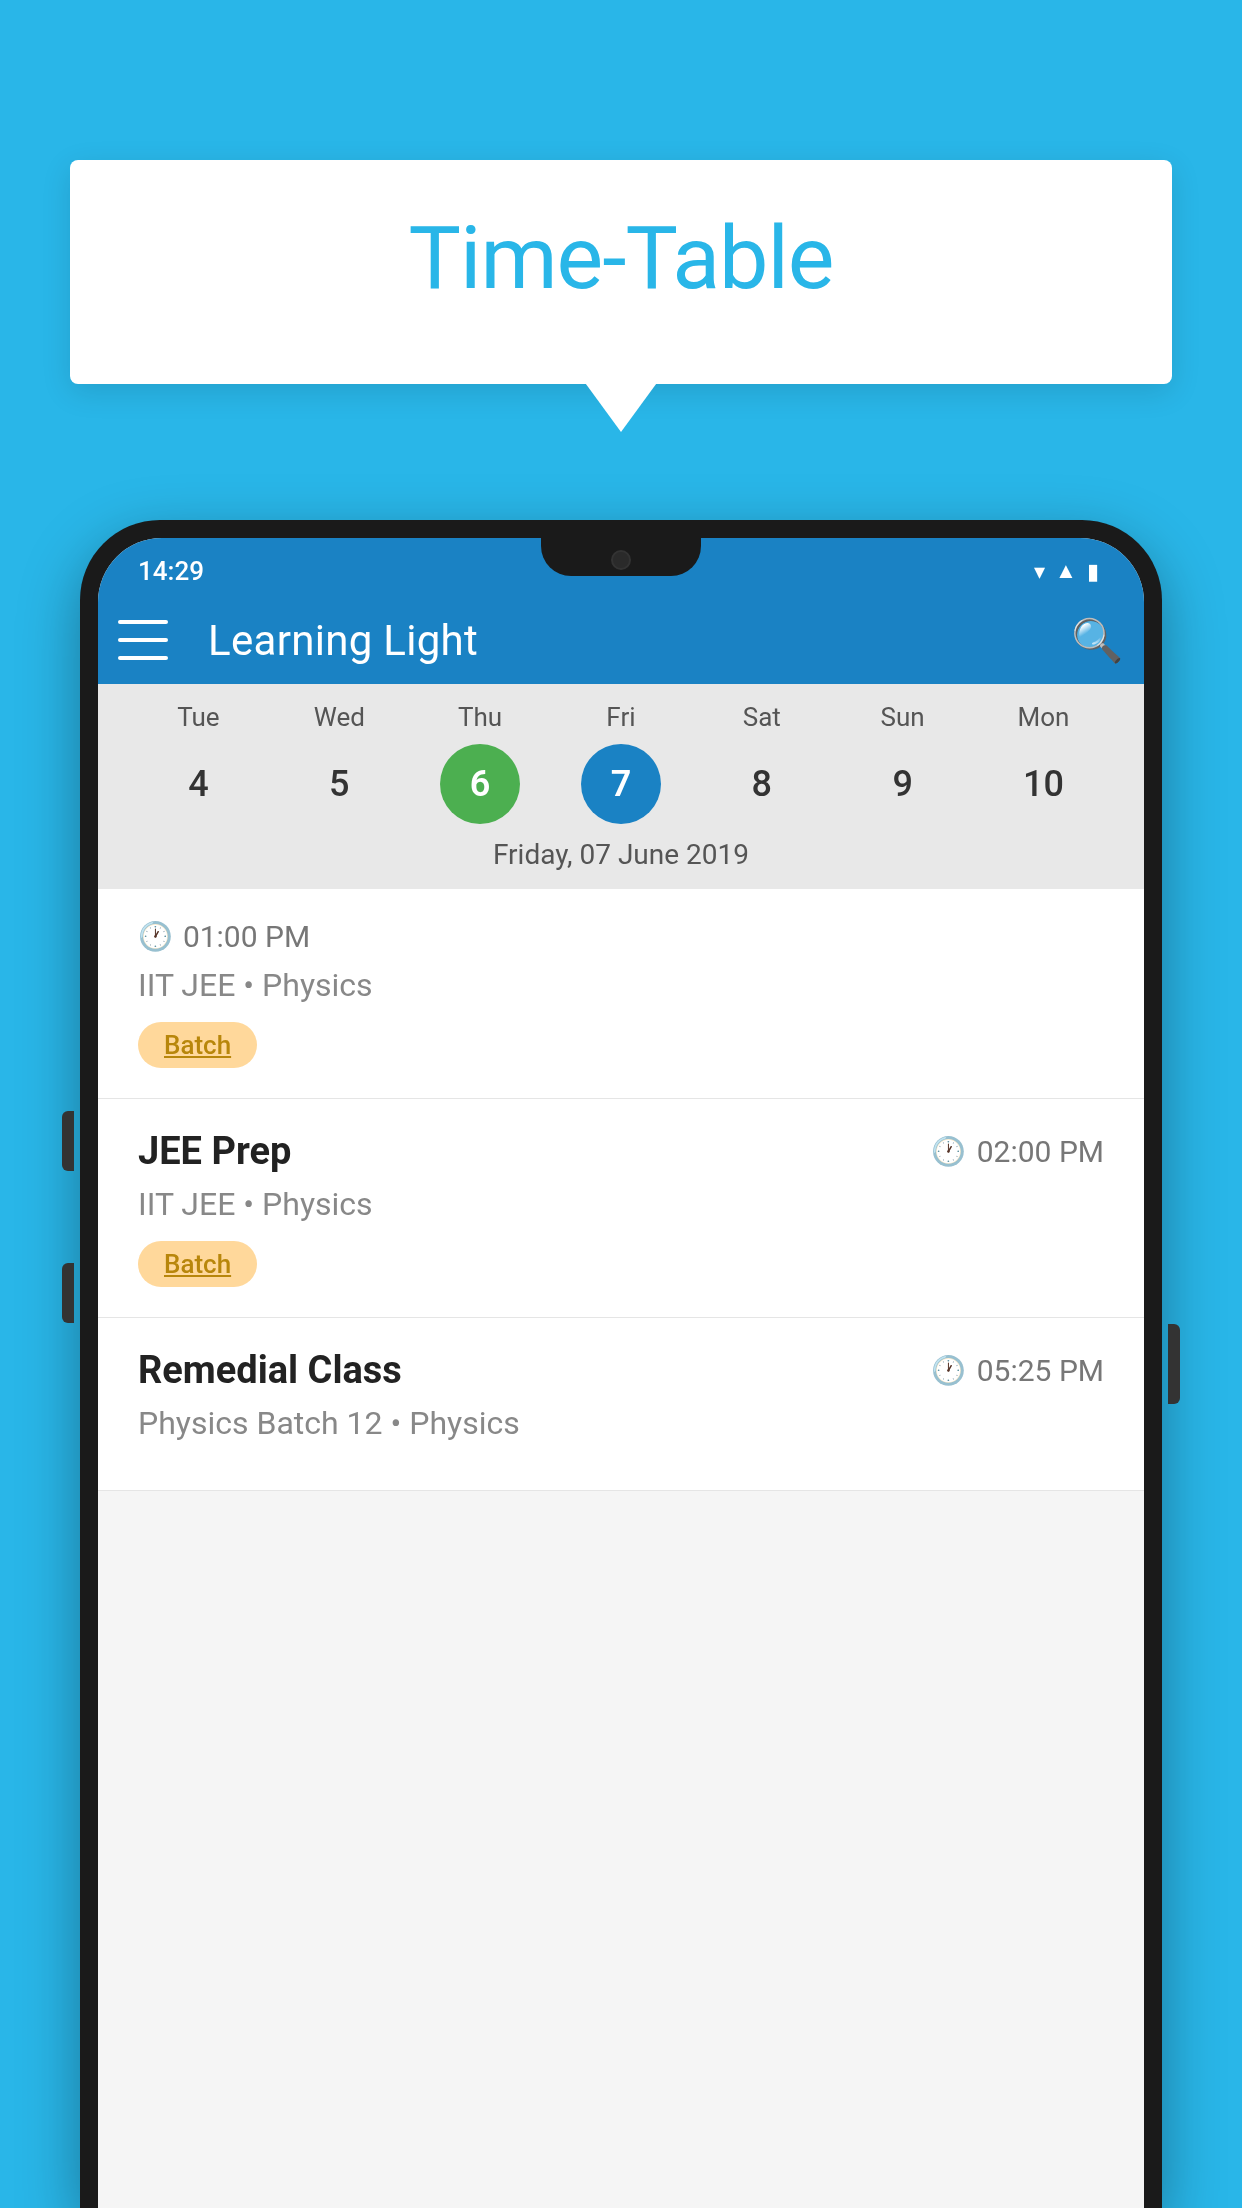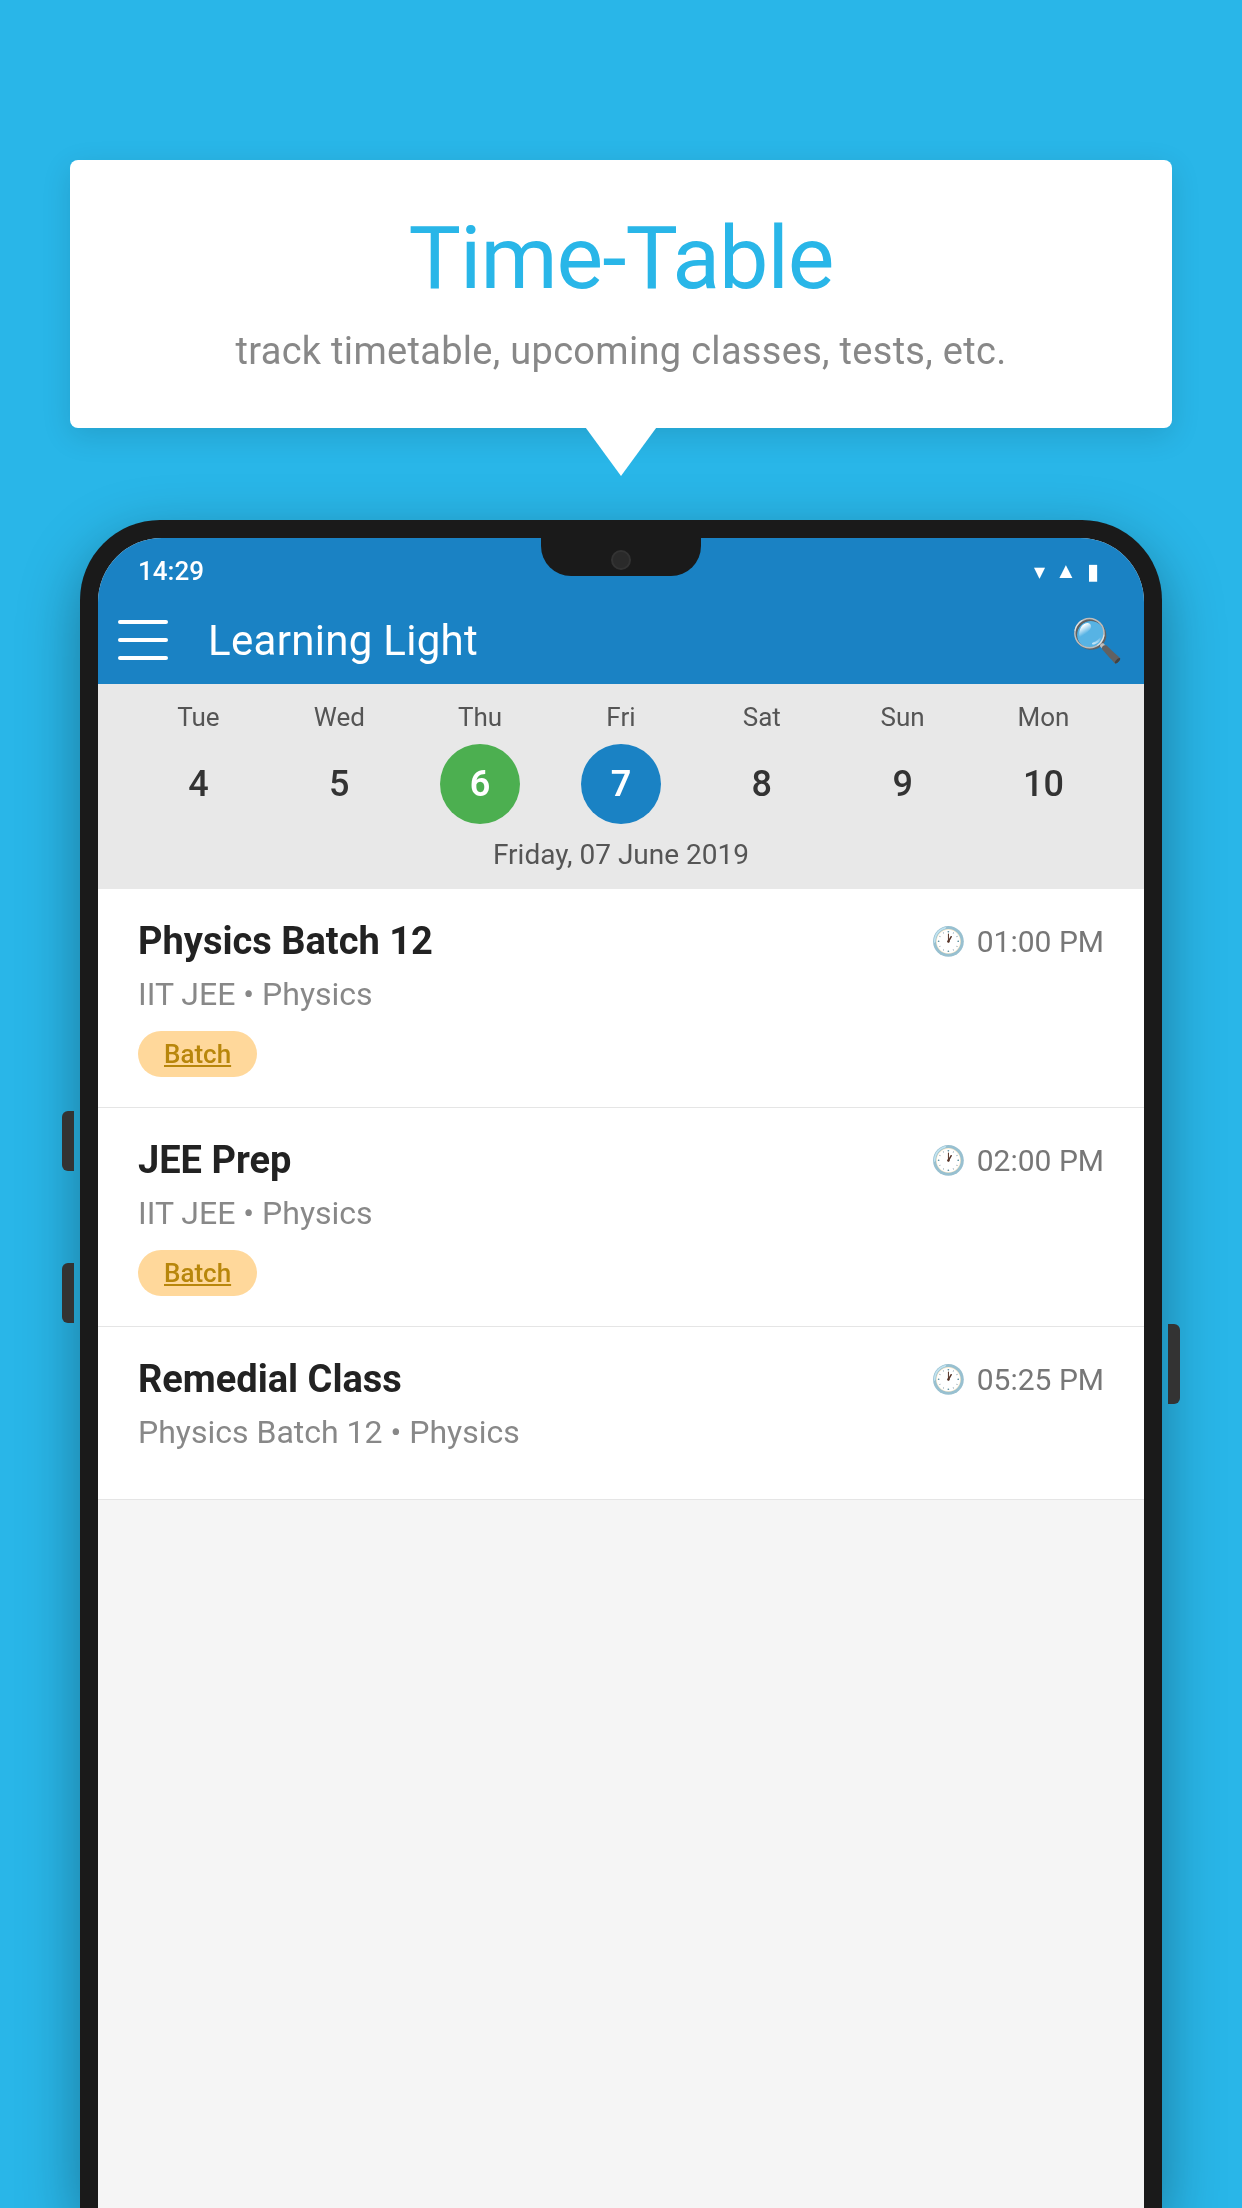--- a/index.html
+++ b/index.html
@@ -314,21 +314,20 @@
       height: 60px;
       background: #333;
       border-radius: 6px 0 0 6px;
     }
   </style>
 </head>
 <body>
 
 <div class="speech-bubble">
   <div class="bubble-title">Time-Table</div>
-  <div class="bubble-subtitle">track timetable, upcoming classes, tests, etc.</div>
 </div>
 
 <div class="phone-frame">
 
   <div class="side-handle-right"></div>
   <div class="side-handle-left"></div>
   <div class="side-handle-left2"></div>
 
   <div class="phone-inner">
 
@@ -374,21 +373,20 @@
         <span class="day-num">9</span>
         <span class="day-num">10</span>
       </div>
       <div class="selected-date-label">Friday, 07 June 2019</div>
     </div>
 
     <div class="schedule-list">
 
       <div class="schedule-item">
         <div class="schedule-item-header">
-          <span class="schedule-title">Physics Batch 12</span>
           <span class="schedule-time">
             <span class="clock-icon">🕐</span>
             01:00 PM
           </span>
         </div>
         <div class="schedule-subtitle">IIT JEE • Physics</div>
         <span class="batch-tag">Batch</span>
       </div>
 
       <div class="schedule-item">

